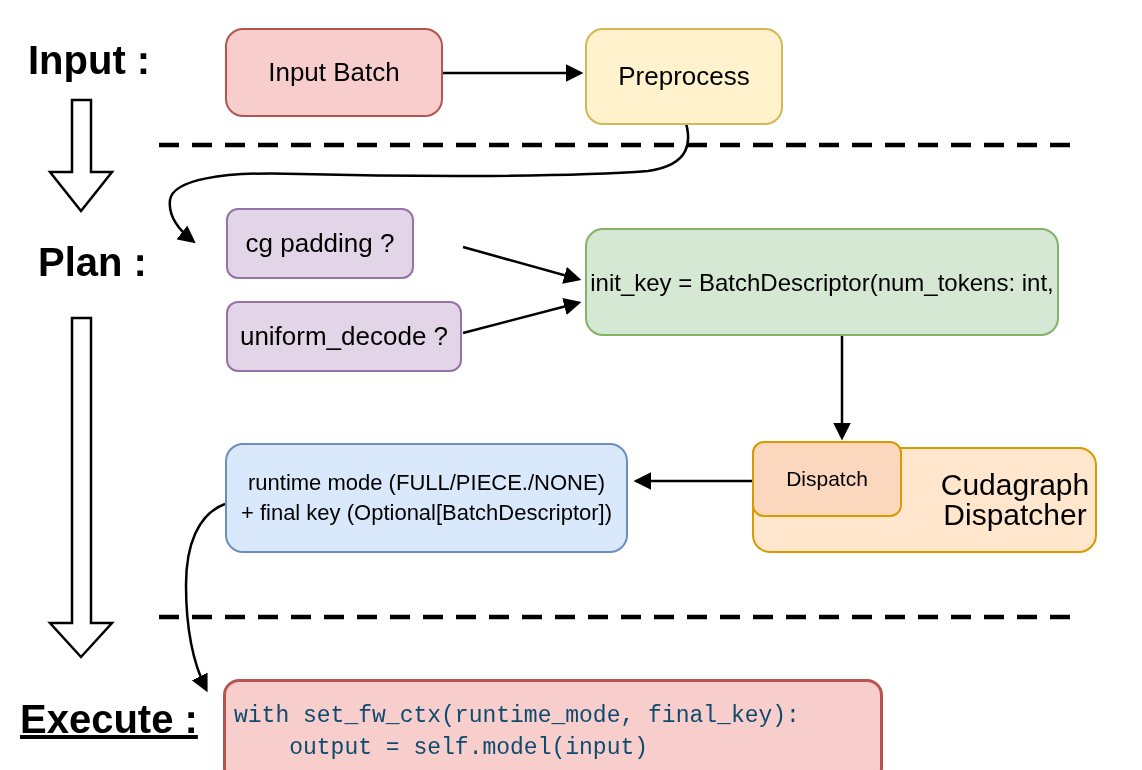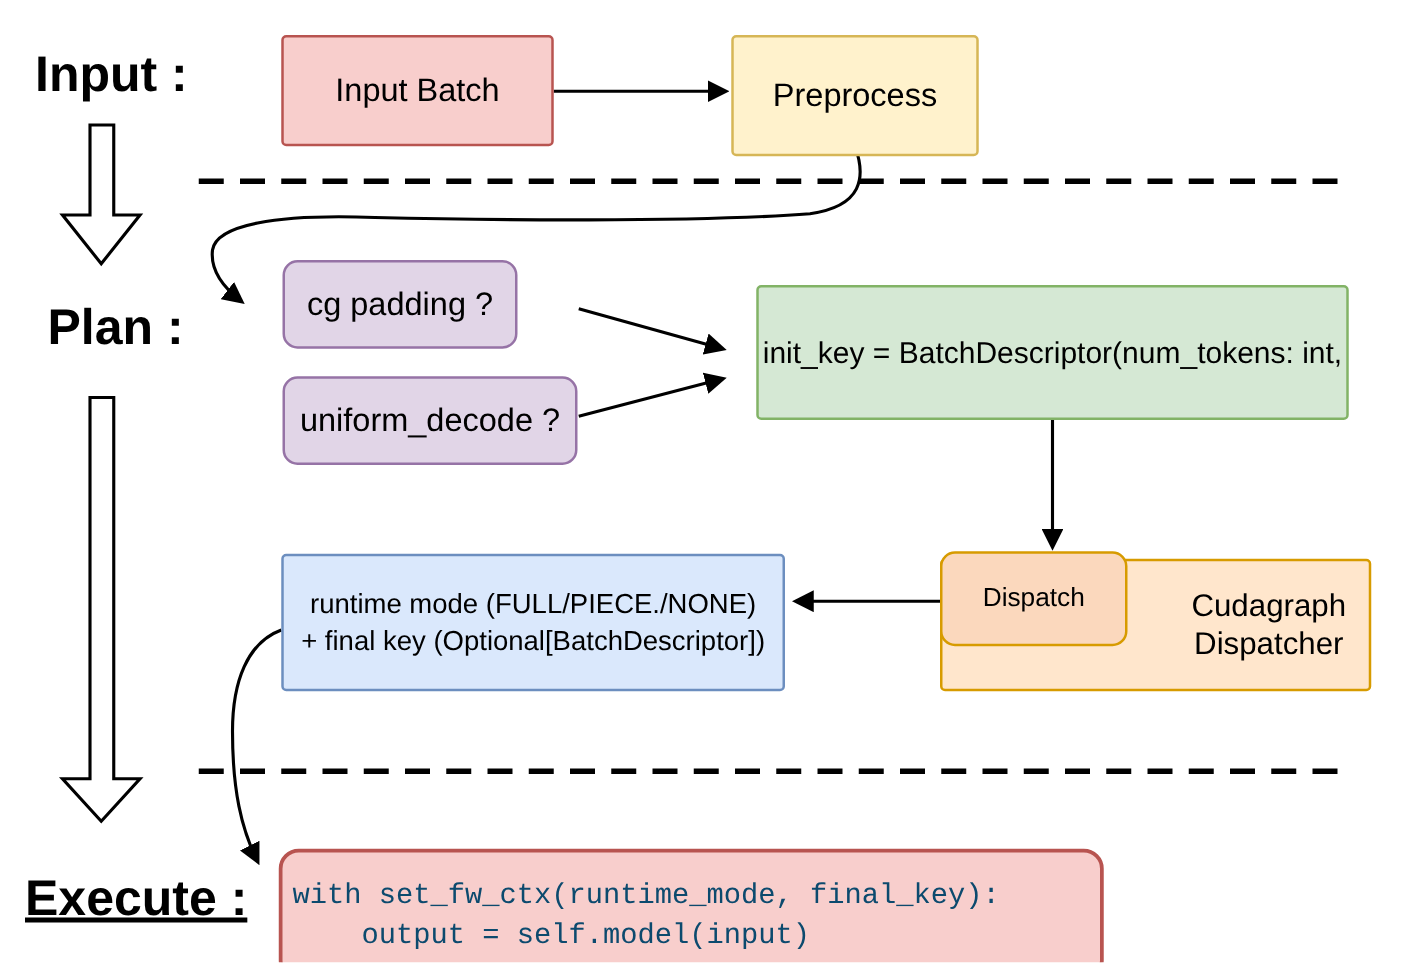--- a/index.html
+++ b/index.html
@@ -1,42 +1,42 @@
 <!DOCTYPE html>
 <html style="--bg: #ffffff; --line: #000000; --red-fill: #f8cecc; --red-stroke: #b85450; --yellow-fill: #fff2cc; --yellow-stroke: #d6b656; --purple-fill: #e1d5e7; --purple-stroke: #9673a6; --green-fill: #d5e8d4; --green-stroke: #82b366; --orange-fill: #ffe6cc; --orange-stroke: #d79b00; --peach-fill: #fbd8bd; --blue-fill: #dae8fc; --blue-stroke: #6c8ebf;"><head>
 <meta charset="utf-8">
 <style>
   html,body{margin:0;padding:0;background:#fff;}
   #canvas{
     position:relative;width:1142px;height:770px;background:var(--bg,#fff);
     font-family:"Liberation Sans",sans-serif;color:#000;overflow:hidden;
   }
   .node{
-    position:absolute;box-sizing:border-box;border-radius:4px;
+    position:absolute;box-sizing:border-box;border-radius:18px;
     display:flex;flex-direction:column;align-items:center;justify-content:center;
     text-align:center;line-height:1.25;
   }
   .node.red   {background:var(--red-fill);border:2px solid var(--red-stroke);}
   .node.yellow{background:var(--yellow-fill);border:2px solid var(--yellow-stroke);}
   .node.purple{background:var(--purple-fill);border:2px solid var(--purple-stroke);border-radius:12px;}
-  .node.green {background:var(--green-fill);border:2px solid var(--green-stroke);margin-left:20px;}
+  .node.green {background:var(--green-fill);border:2px solid var(--green-stroke);}
   .node.orange{background:var(--orange-fill);border:2px solid var(--orange-stroke);}
   .node.peach {background:var(--peach-fill);border:2px solid var(--orange-stroke);border-radius:12px;}
   .node.blue  {background:var(--blue-fill);border:2px solid var(--blue-stroke);}
 
   #input-batch   {left:225px;top:28px;width:218px;height:89px;font-size:26px;}
   #preprocess    {left:585px;top:28px;width:198px;height:97px;font-size:26px;}
   #cg-padding    {left:226px;top:208px;width:188px;height:71px;font-size:26px;}
   #uniform-decode{left:226px;top:301px;width:236px;height:71px;font-size:26px;}
   #init-key      {left:585px;top:228px;width:474px;height:108px;font-size:24px;line-height:33px;}
   #cudagraph-dispatcher{left:752px;top:447px;width:345px;height:106px;}
   #cudagraph-dispatcher .right-text{
     position:absolute;left:181px;right:0;top:0;bottom:0;
     display:flex;flex-direction:column;align-items:center;justify-content:center;
-    font-size:25px;line-height:30px;text-align:center;
+    font-size:30px;line-height:30px;text-align:center;
   }
   #dispatch      {left:752px;top:441px;width:150px;height:76px;font-size:21px;}
   #runtime-mode  {left:225px;top:443px;width:403px;height:110px;font-size:22px;line-height:30px;}
   #execute-code  {
     left:223px;top:679px;width:660px;height:105px;border-radius:16px;
     border-width:3px;align-items:flex-start;justify-content:center;
     font-family:"Liberation Mono",monospace;font-size:23px;line-height:32px;
     color:#0c4a6e;padding-left:8px;text-align:left;
   }
   .code-line{white-space:pre;}

